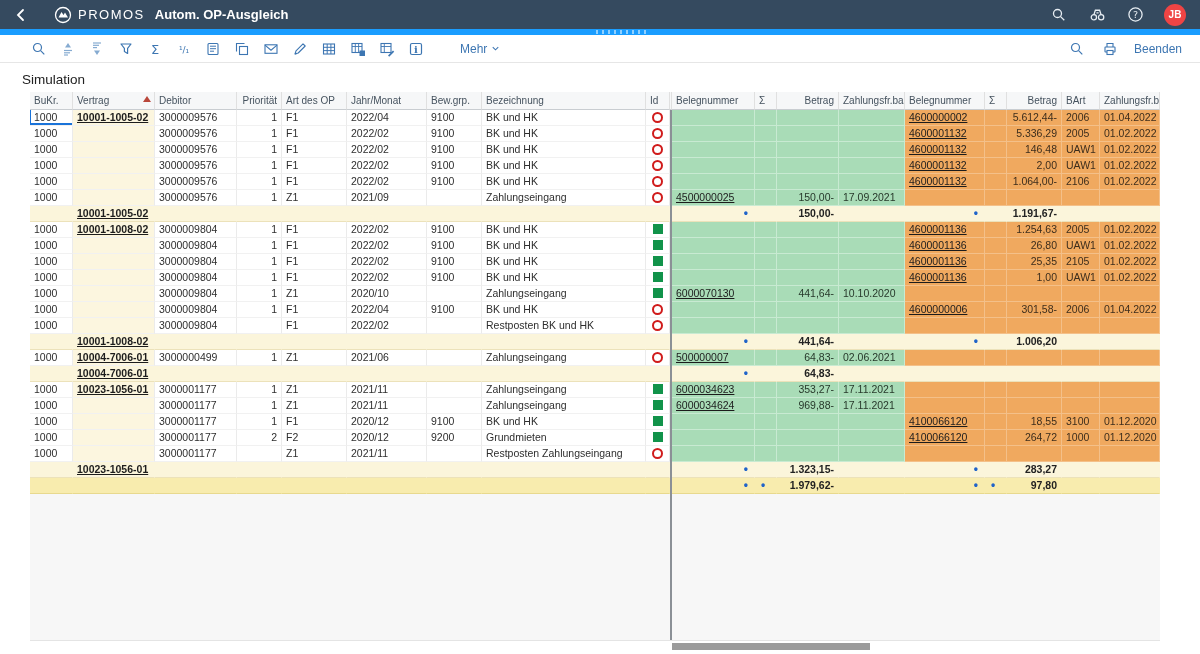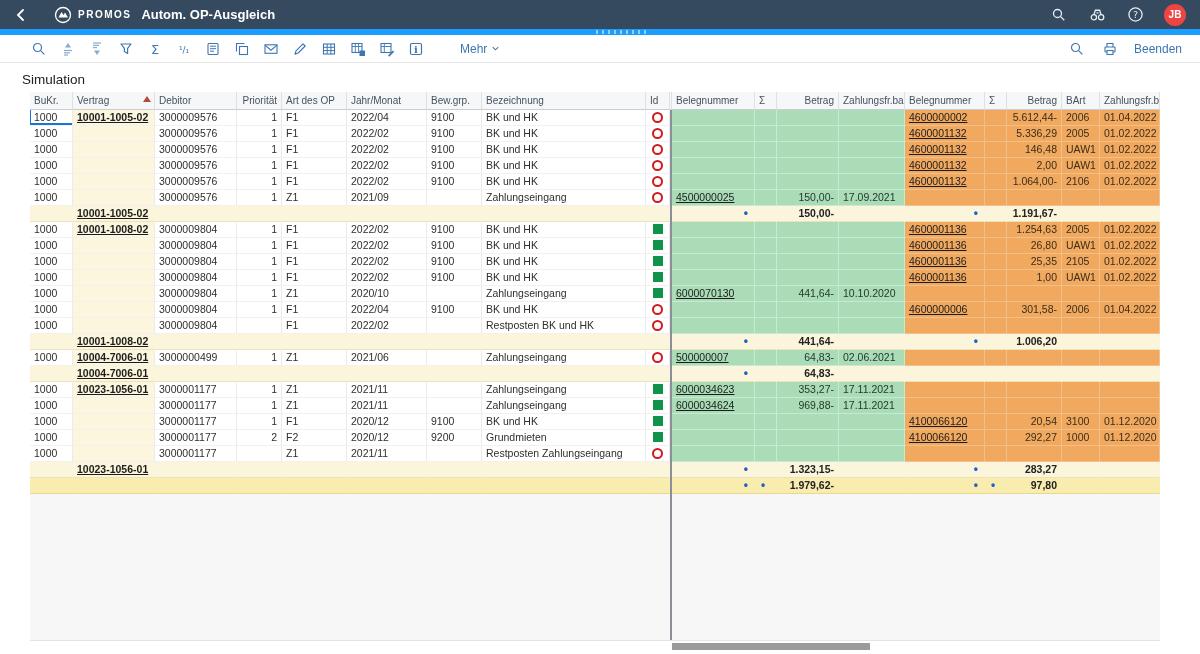--- a/index.html
+++ b/index.html
@@ -5,21 +5,21 @@
   html,body{margin:0;padding:0;}
   body{width:1200px;height:654px;overflow:hidden;background:#fff;
        font-family:"Liberation Sans",sans-serif;-webkit-font-smoothing:antialiased;}
 
   
   .shell{height:29px;background:#354a5f;display:flex;align-items:center;
          justify-content:space-between;padding:0 14px 0 12px;box-sizing:border-box;}
   .shell-left{display:flex;align-items:center;gap:10px;}
   .back-btn{width:18px;height:18px;display:flex;align-items:center;justify-content:center;cursor:pointer;}
   .logo{display:flex;align-items:center;gap:6px;margin-left:14px;}
-  .logo-text{color:#fff;font-size:10px;font-weight:bold;letter-spacing:1.5px;}
+  .logo-text{color:#fff;font-size:13px;font-weight:normal;letter-spacing:1.5px;}
   .shell-title{color:#fff;font-size:13px;font-weight:bold;}
   .shell-right{display:flex;align-items:center;gap:20px;}
   .shell-ic{width:18px;height:18px;display:flex;align-items:center;justify-content:center;cursor:pointer;}
   .avatar{width:22px;height:22px;border-radius:50%;background:#ef4444;color:#fff;
           font-size:10px;font-weight:bold;display:flex;align-items:center;justify-content:center;cursor:pointer;}
 
   
   .strip{height:6px;background:#1a9dff;position:relative;}
   .grip{position:absolute;left:596px;top:1px;width:50px;height:4px;cursor:col-resize;
         background:repeating-linear-gradient(90deg,#8fd0ff 0 2px,transparent 2px 6px);}
@@ -687,42 +687,42 @@
         <div class="cell">9100</div>
         <div class="cell">BK und HK</div>
         <div class="cell center"><span class="sq"></span></div>
         <div class="cell dv"></div>
         <div class="cell g"></div>
         <div class="cell g"></div>
         <div class="cell g ar"></div>
         <div class="cell g"></div>
         <div class="cell o"><a class="lnk">4100066120</a></div>
         <div class="cell o"></div>
-        <div class="cell o ar">20,54</div>
+        <div class="cell o ar">18,55</div>
         <div class="cell o">3100</div>
         <div class="cell o">01.12.2020</div>
       </div>
       <div class="row">
         <div class="cell">1000</div>
         <div class="cell ycell"></div>
         <div class="cell">3000001177</div>
         <div class="cell ar">2</div>
         <div class="cell">F2</div>
         <div class="cell">2020/12</div>
         <div class="cell">9200</div>
         <div class="cell">Grundmieten</div>
         <div class="cell center"><span class="sq"></span></div>
         <div class="cell dv"></div>
         <div class="cell g"></div>
         <div class="cell g"></div>
         <div class="cell g ar"></div>
         <div class="cell g"></div>
         <div class="cell o"><a class="lnk">4100066120</a></div>
         <div class="cell o"></div>
-        <div class="cell o ar">292,27</div>
+        <div class="cell o ar">264,72</div>
         <div class="cell o">1000</div>
         <div class="cell o">01.12.2020</div>
       </div>
       <div class="row">
         <div class="cell">1000</div>
         <div class="cell ycell"></div>
         <div class="cell">3000001177</div>
         <div class="cell ar"></div>
         <div class="cell">Z1</div>
         <div class="cell">2021/11</div>

